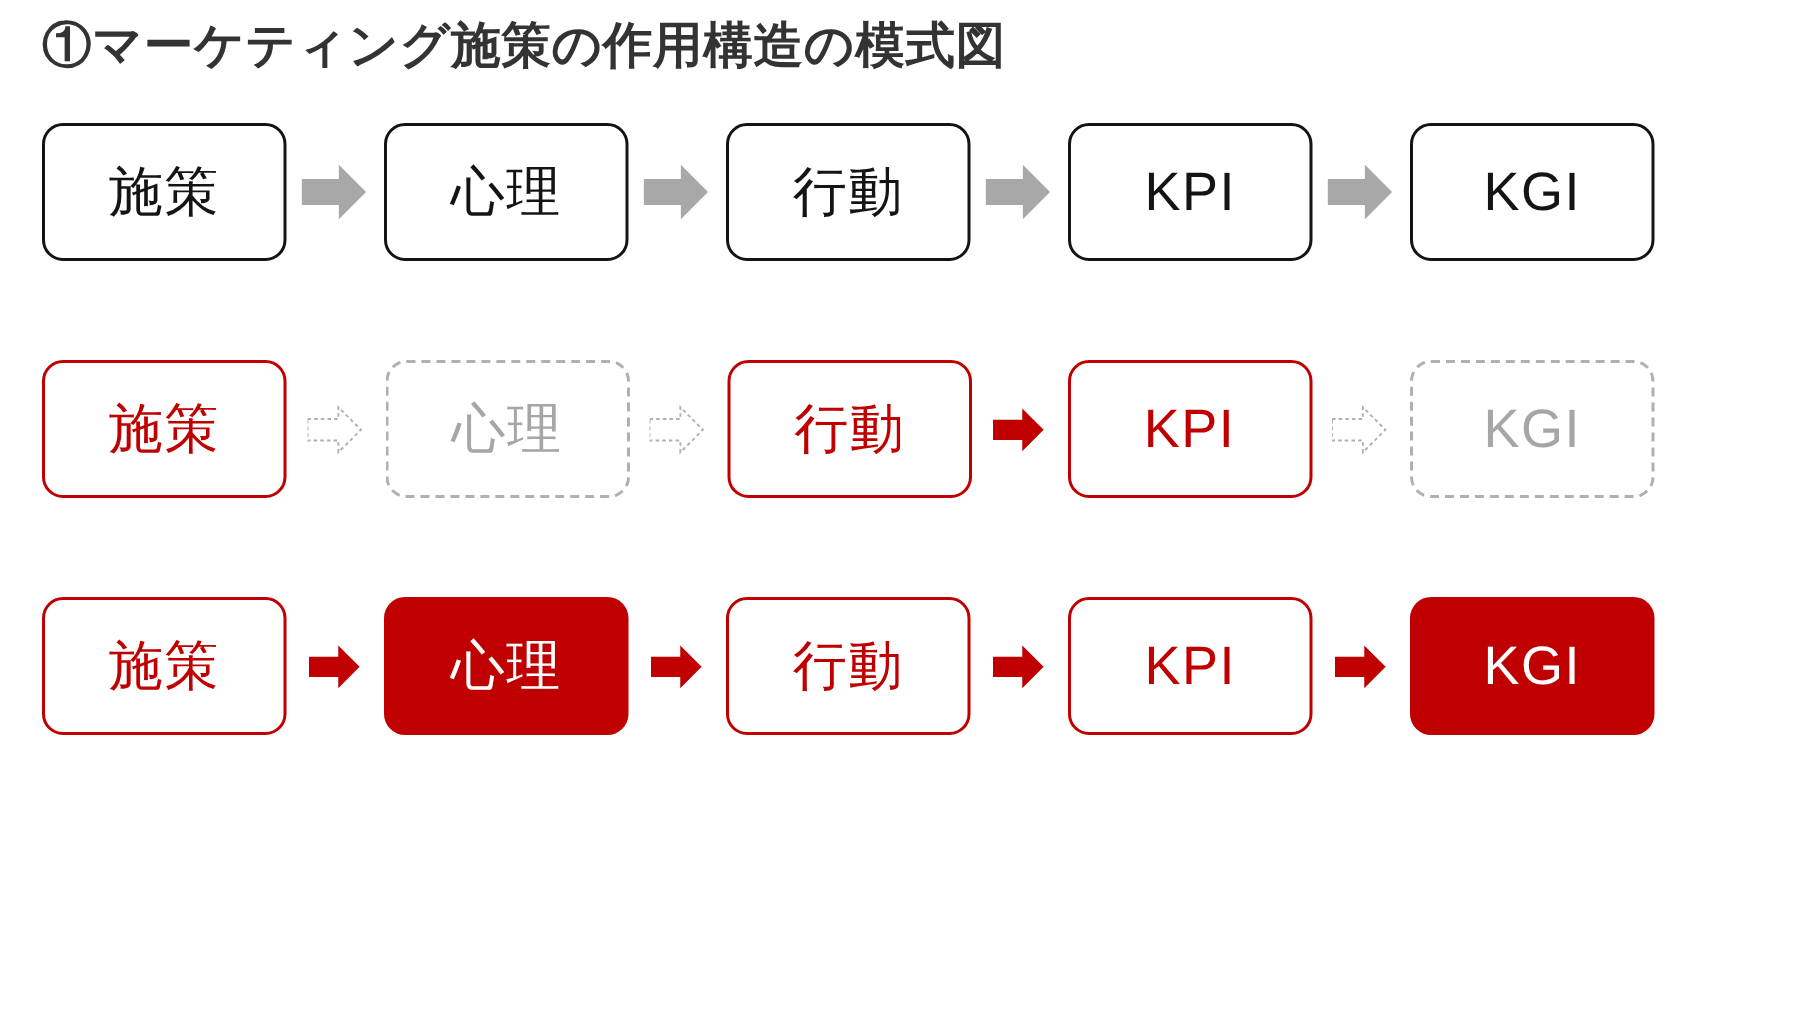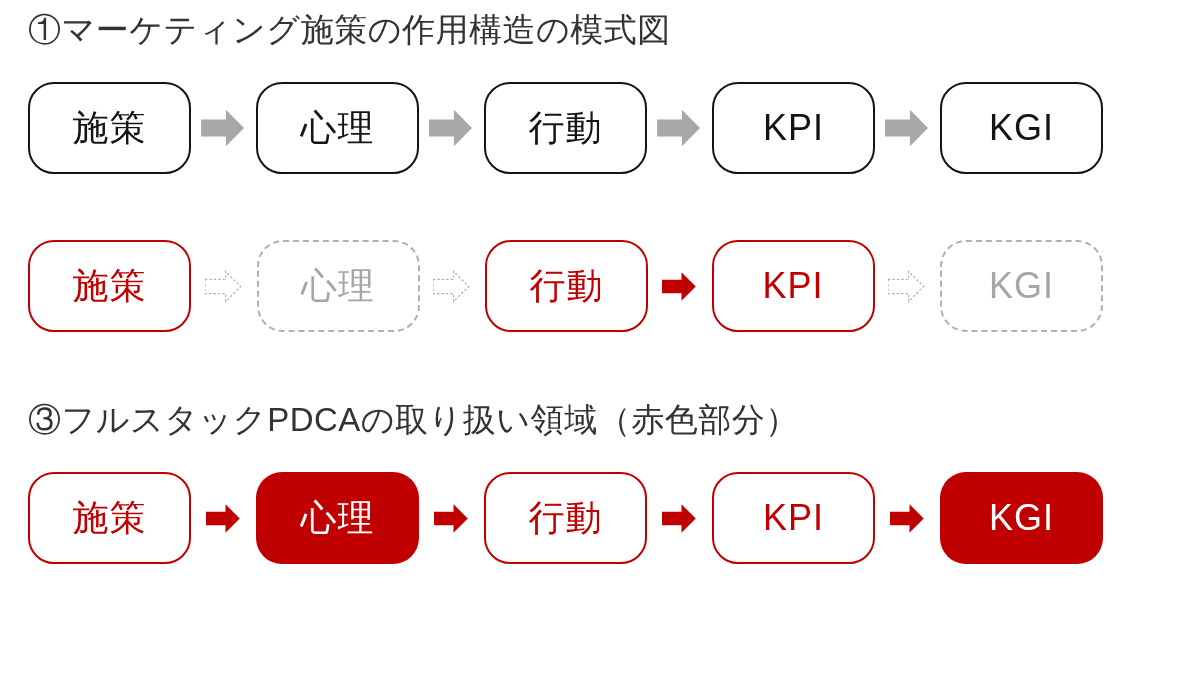--- a/index.html
+++ b/index.html
@@ -12,37 +12,37 @@
   .canvas {
     width: 1200px; height: 674px;
     padding: 8px 0 0 28px;
   }
   .section { margin-bottom: 66px; }
   .section:last-child { margin-bottom: 0; }
   .title {
     height: 44px;
     line-height: 44px;
     font-size: 33px;
-    font-weight: 400;
+    font-weight: 700;
     color: #333333;
     letter-spacing: 0.5px;
     margin-bottom: 30px;
     white-space: nowrap;
   }
   .row {
     width: 1075px;
     height: 92px;
     display: flex;
     align-items: center;
     justify-content: space-between;
   }
   .box {
     width: 163px;
     height: 92px;
-    border-radius: 26px;
+    border-radius: 14px;
     display: flex;
     align-items: center;
     justify-content: center;
     font-size: 36px;
     letter-spacing: 1px;
     background: #ffffff;
     flex: 0 0 auto;
   }
   .b-outline-black { border: 2.5px solid #141414; color: #141414; }
   .b-outline-red   { border: 2.5px solid #C00000; color: #C00000; }
@@ -135,21 +135,20 @@
           <svg viewBox="0 0 48 44" class="arrow-dashed">
             <polygon points="0,13 26,13 26,3 45,22 26,41 26,31 0,31" fill="#ffffff" stroke="#B0B0B0" stroke-width="1.6" stroke-dasharray="3 2.6"></polygon>
           </svg>
         </div>
         <div class="box b-dashed-gray">
           <span>KGI</span>
         </div>
       </div>
     </div>
     <div class="section">
-      <div class="title">③フルスタックPDCAの取り扱い領域（赤色部分）</div>
       <div class="row">
         <div class="box b-outline-red">
           <span>施策</span>
         </div>
         <div class="connector">
           <svg viewBox="0 0 48 44" class="arrow-red">
             <polygon points="0,13 26,13 26,3 45,22 26,41 26,31 0,31" fill="#C00000"></polygon>
           </svg>
         </div>
         <div class="box b-solid-red">

